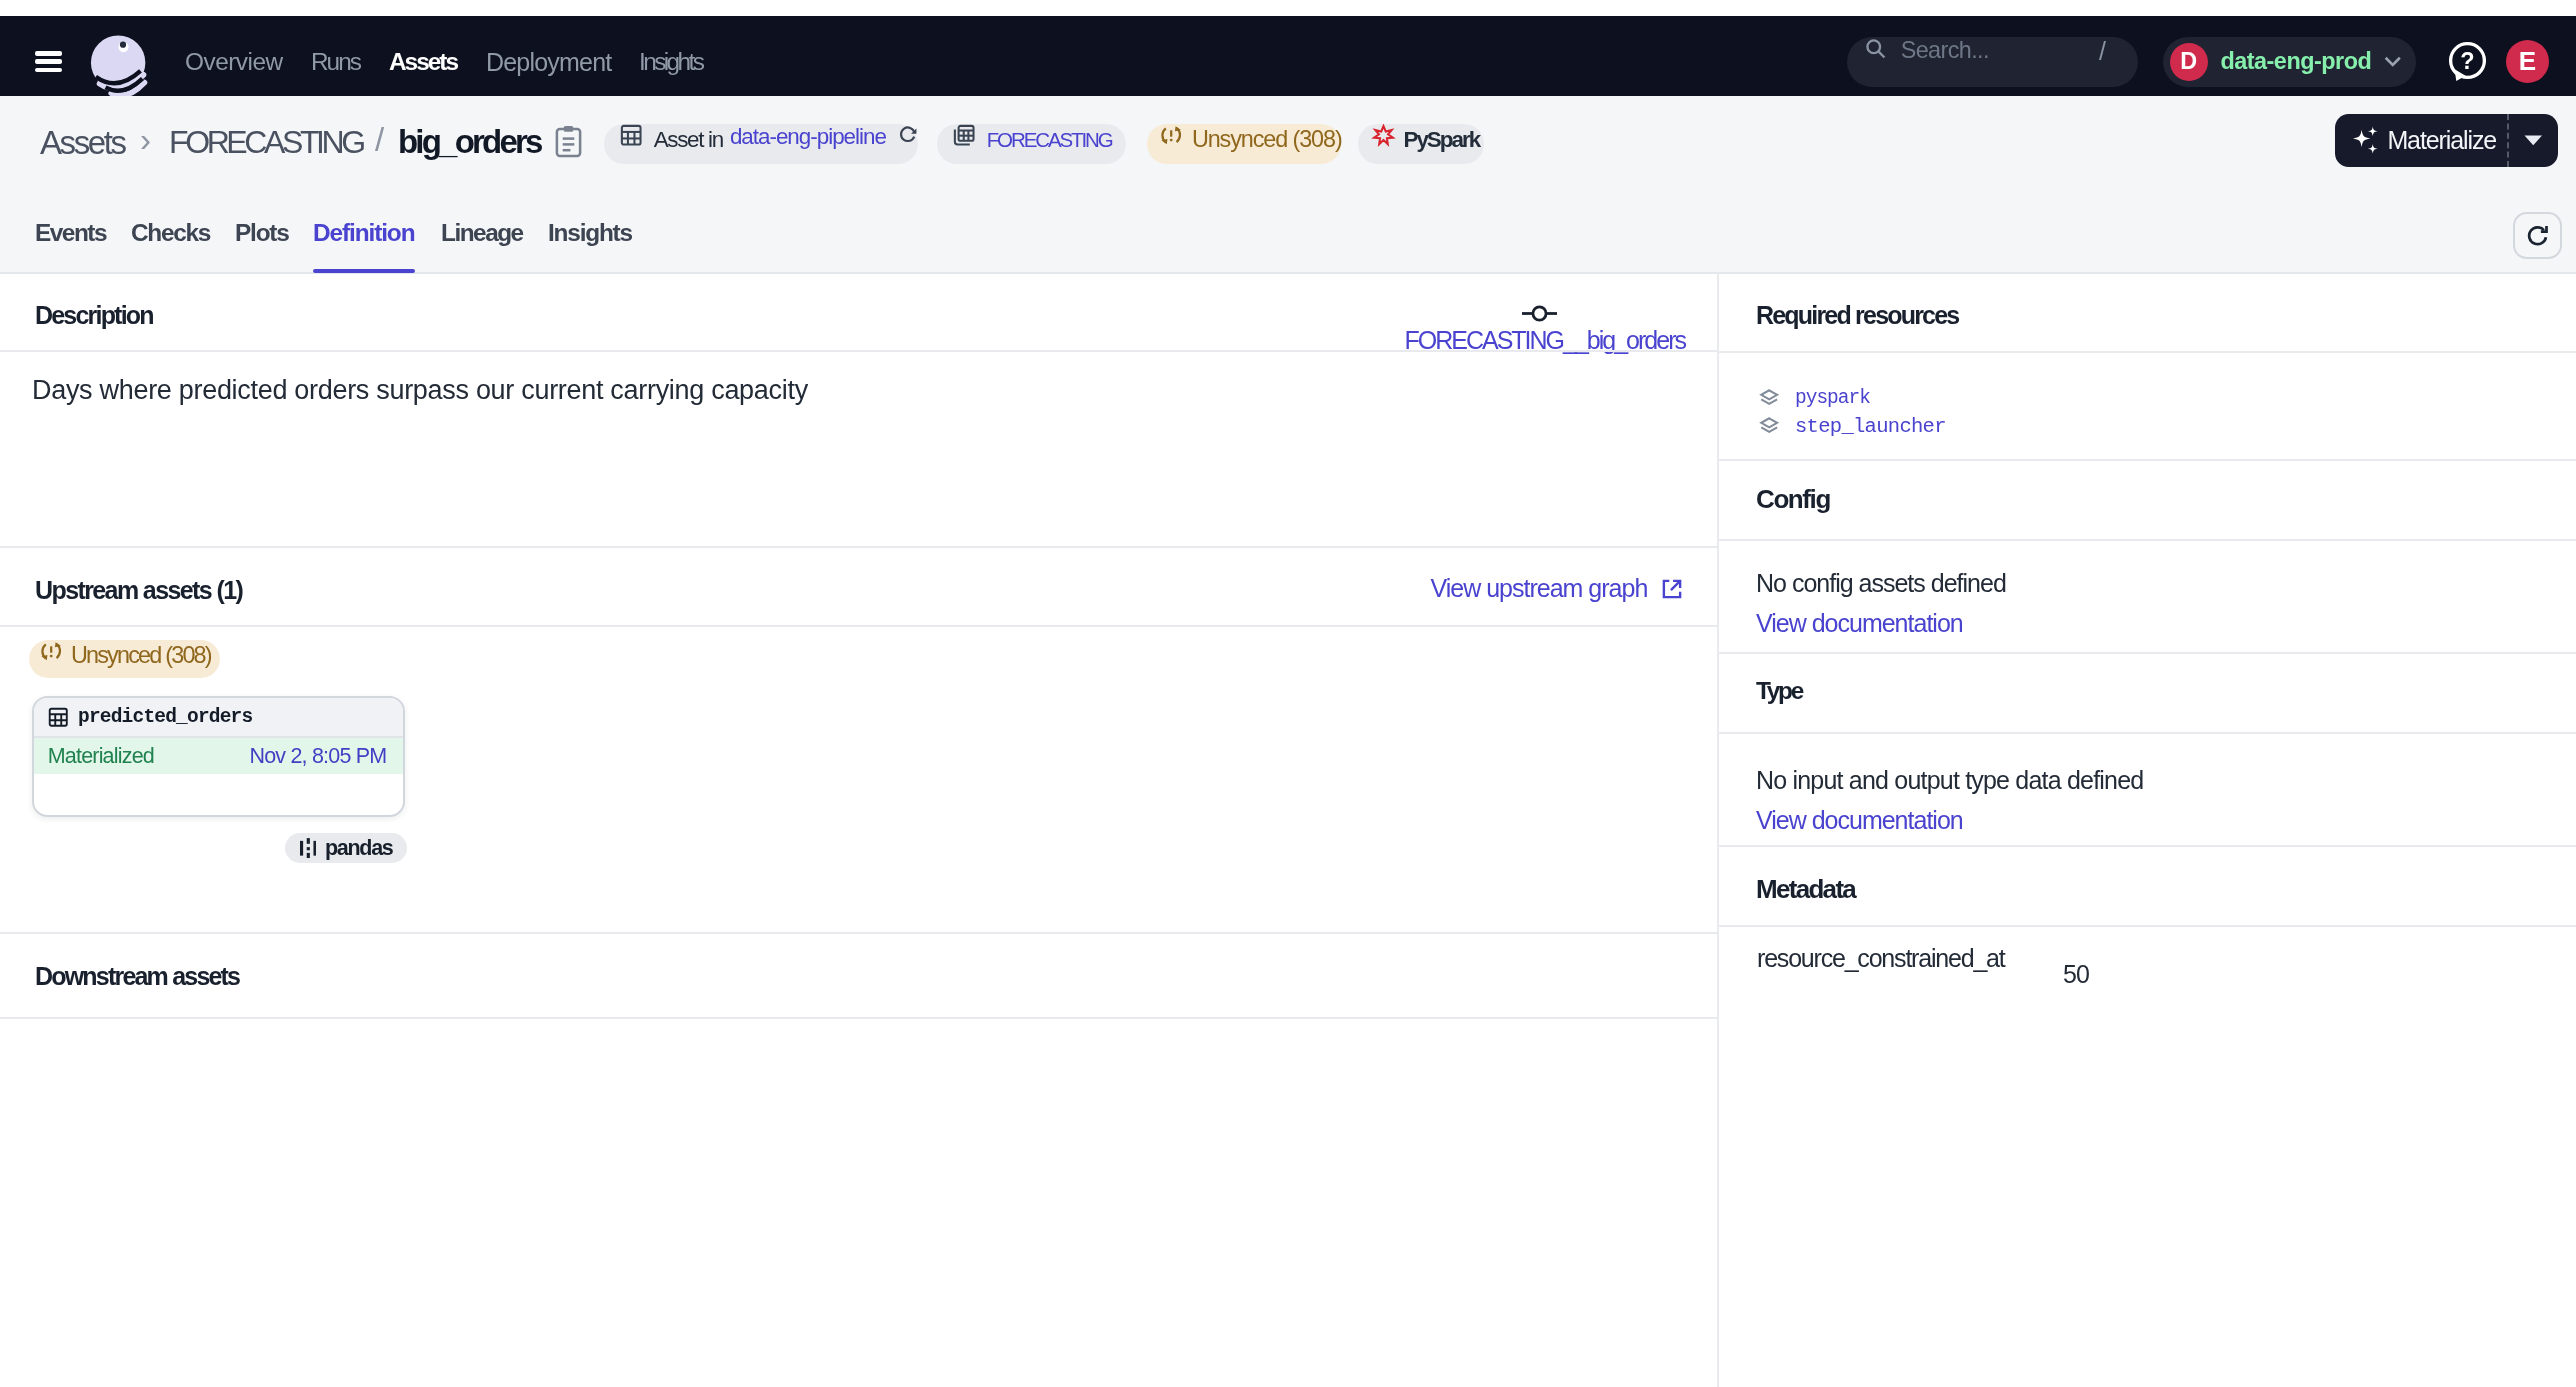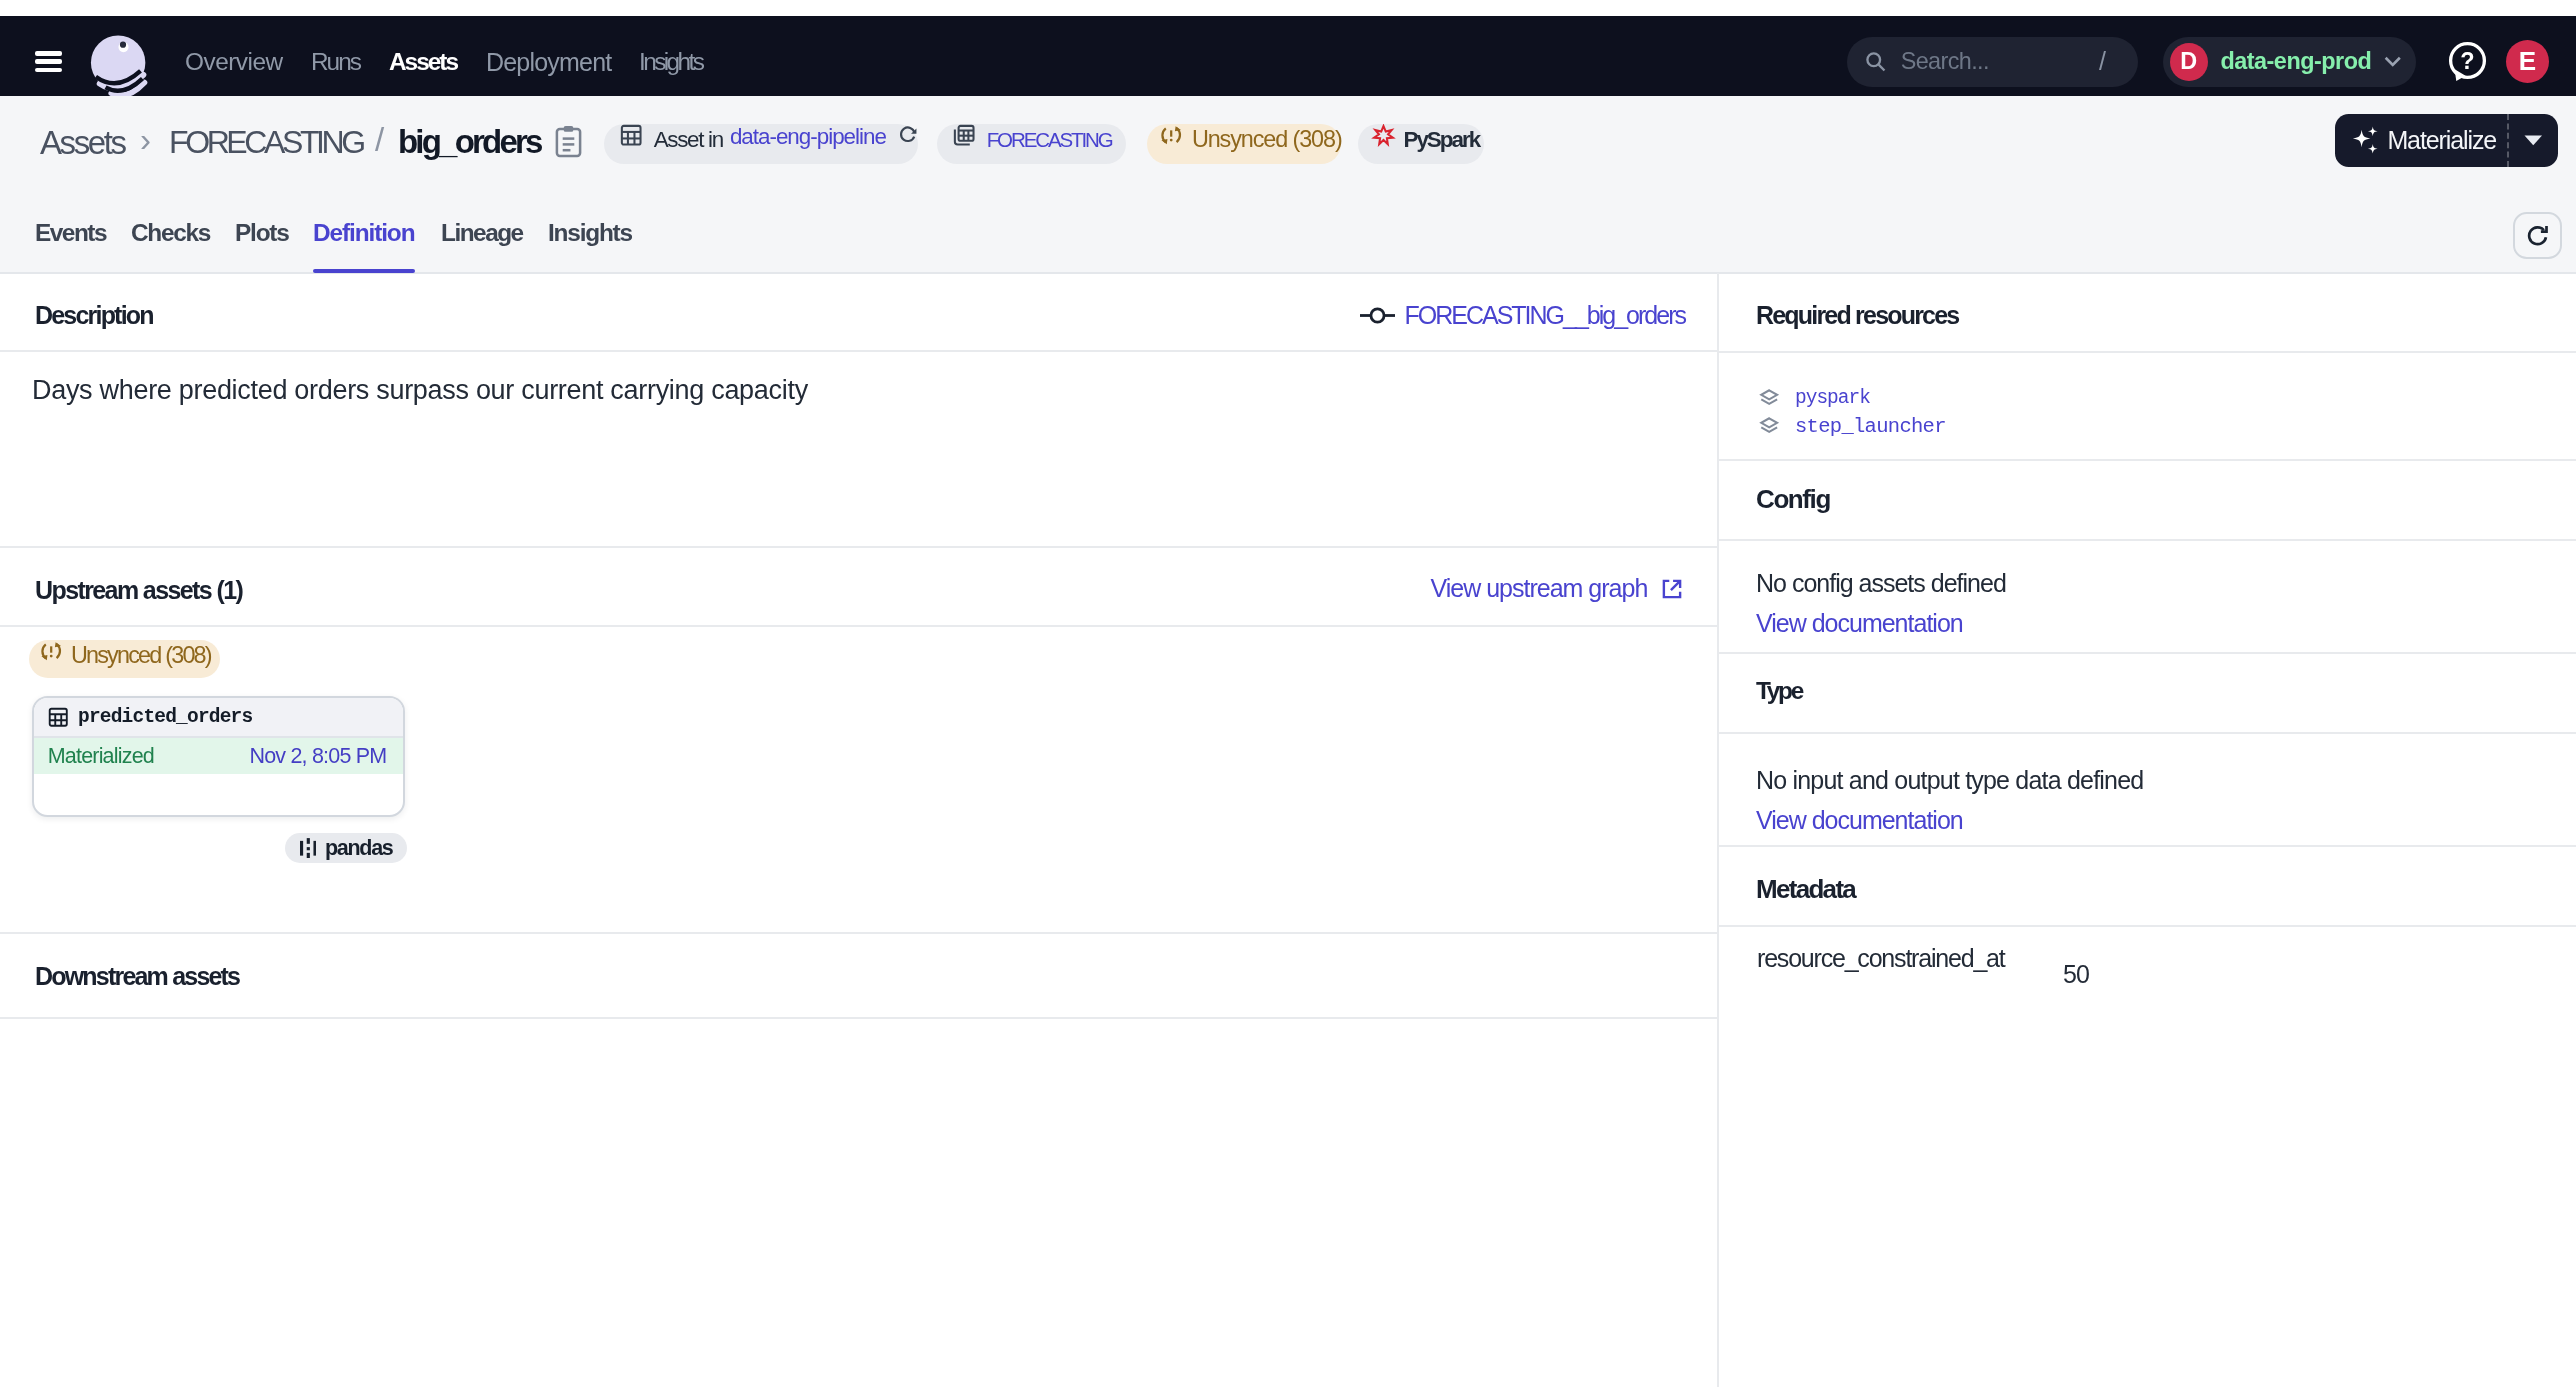--- a/index.html
+++ b/index.html
@@ -1,20 +1,20 @@
 <!DOCTYPE html>
 <html><head><meta charset="utf-8"><style>
 *{margin:0;padding:0;box-sizing:border-box;}
 html,body{width:2576px;height:1388px;background:#fff;font-family:"Liberation Sans",sans-serif;}
 .page{position:relative;width:2576px;height:1388px;overflow:hidden;background:#fff;}
 .abs{position:absolute;}
 .nav{position:absolute;left:0;top:16px;width:2576px;height:96px;background:#0D101E;}
 .burger{position:absolute;left:35px;top:35px;width:27px;height:21px;display:flex;flex-direction:column;justify-content:space-between;}
 .burger div{height:4.5px;background:#fff;border-radius:2px;}
-.searchpill{position:absolute;left:1847px;top:20.5px;width:291px;height:50px;border-radius:25px;background:#1F2332;display:flex;align-items:center;color:#6E7787;}
+.searchpill{position:absolute;left:1847px;top:20.5px;width:291px;height:50px;border-radius:25px;background:#1F2332;display:flex;color:#6E7787;}
 .wspill{position:absolute;left:2163px;top:20.5px;width:253px;height:50px;border-radius:25px;background:#1F2332;display:flex;align-items:center;white-space:nowrap;}
 .dcircle{width:38px;height:38px;border-radius:50%;background:#D02A4D;color:#fff;font-weight:700;font-size:23.4px;display:flex;align-items:center;justify-content:center;margin-left:6.8px;flex:none;}
 .avatar{position:absolute;left:2506px;top:24.4px;width:43px;height:43px;border-radius:50%;background:#D02A4D;color:#fff;font-weight:700;font-size:26px;display:flex;align-items:center;justify-content:center;}
 .header{position:absolute;left:0;top:96px;width:2576px;height:178px;background:#F5F6F8;border-bottom:2px solid #E4E7EB;}
 .tag{position:absolute;top:124px;height:40px;border-radius:20.5px;background:#E8EAEE;display:flex;font-size:25px;color:#232C39;white-space:nowrap;}
 .tag.amber{background:#F8EBD6;color:#8F671D;}
 .mat{position:absolute;left:2335px;top:114px;width:223px;height:53px;border-radius:13.7px;background:#161A2B;color:#F4F5F8;display:flex;align-items:center;}
 .mat .vd{width:0px;height:53px;border-left:2px dashed rgba(255,255,255,0.28);}
 .tabs > span{position:absolute;top:219px;color:#3D4552;}
 .tabs .on{color:#4943CF;}
@@ -158,21 +158,21 @@
 </div>
     <div class="tabunder"></div>
 <div class="refreshbtn">
       <svg width="27" height="27" viewBox="0 0 24 24" fill="none" stroke="#1A2330" stroke-width="2.4">
         <path d="M19.5 13.5 a7.5 7.5 0 1 1 -1.8 -6.3"></path>
         <path d="M20 3.5 L20 8.5 L15 8.5" fill="none"></path>
       </svg>
     </div>
 <div class="vdiv"></div>
 <div class="sechead" style="left:35px;top:301px;"><span style="font-family:'Liberation Sans',sans-serif;font-size:25px;font-weight:700;letter-spacing:-1.8px;white-space:pre;">Description</span></div>
-<div class="abs" style="right:891px;top:301px;display:flex;align-items:center;">
+<div class="abs" style="right:891px;top:301px;display:flex;align-items:center;flex-direction:column;">
 <svg width="35" height="25" viewBox="0 0 40 26" fill="none" stroke="#1A212E" stroke-width="3.2">
         <line x1="0" y1="13" x2="12.5" y2="13"></line>
         <circle cx="20" cy="13" r="7.5"></circle>
         <line x1="27.5" y1="13" x2="40" y2="13"></line>
       </svg>
 <span style="margin-left:9.8px;"><span style="font-family:'Liberation Sans',sans-serif;font-size:25px;font-weight:400;letter-spacing:-2px;white-space:pre;color:#4943CF;">FORECASTING__big_orders</span></span>
     </div>
 <div class="hdivL" style="top:350px;"></div>
 <div class="abs" style="left:32px;top:375px;"><span style="font-family:'Liberation Sans',sans-serif;font-size:27px;font-weight:400;letter-spacing:-0.3px;white-space:pre;color:#232B37;">Days where predicted orders surpass our current carrying capacity</span></div>
 <div class="hdivL" style="top:546px;"></div>

